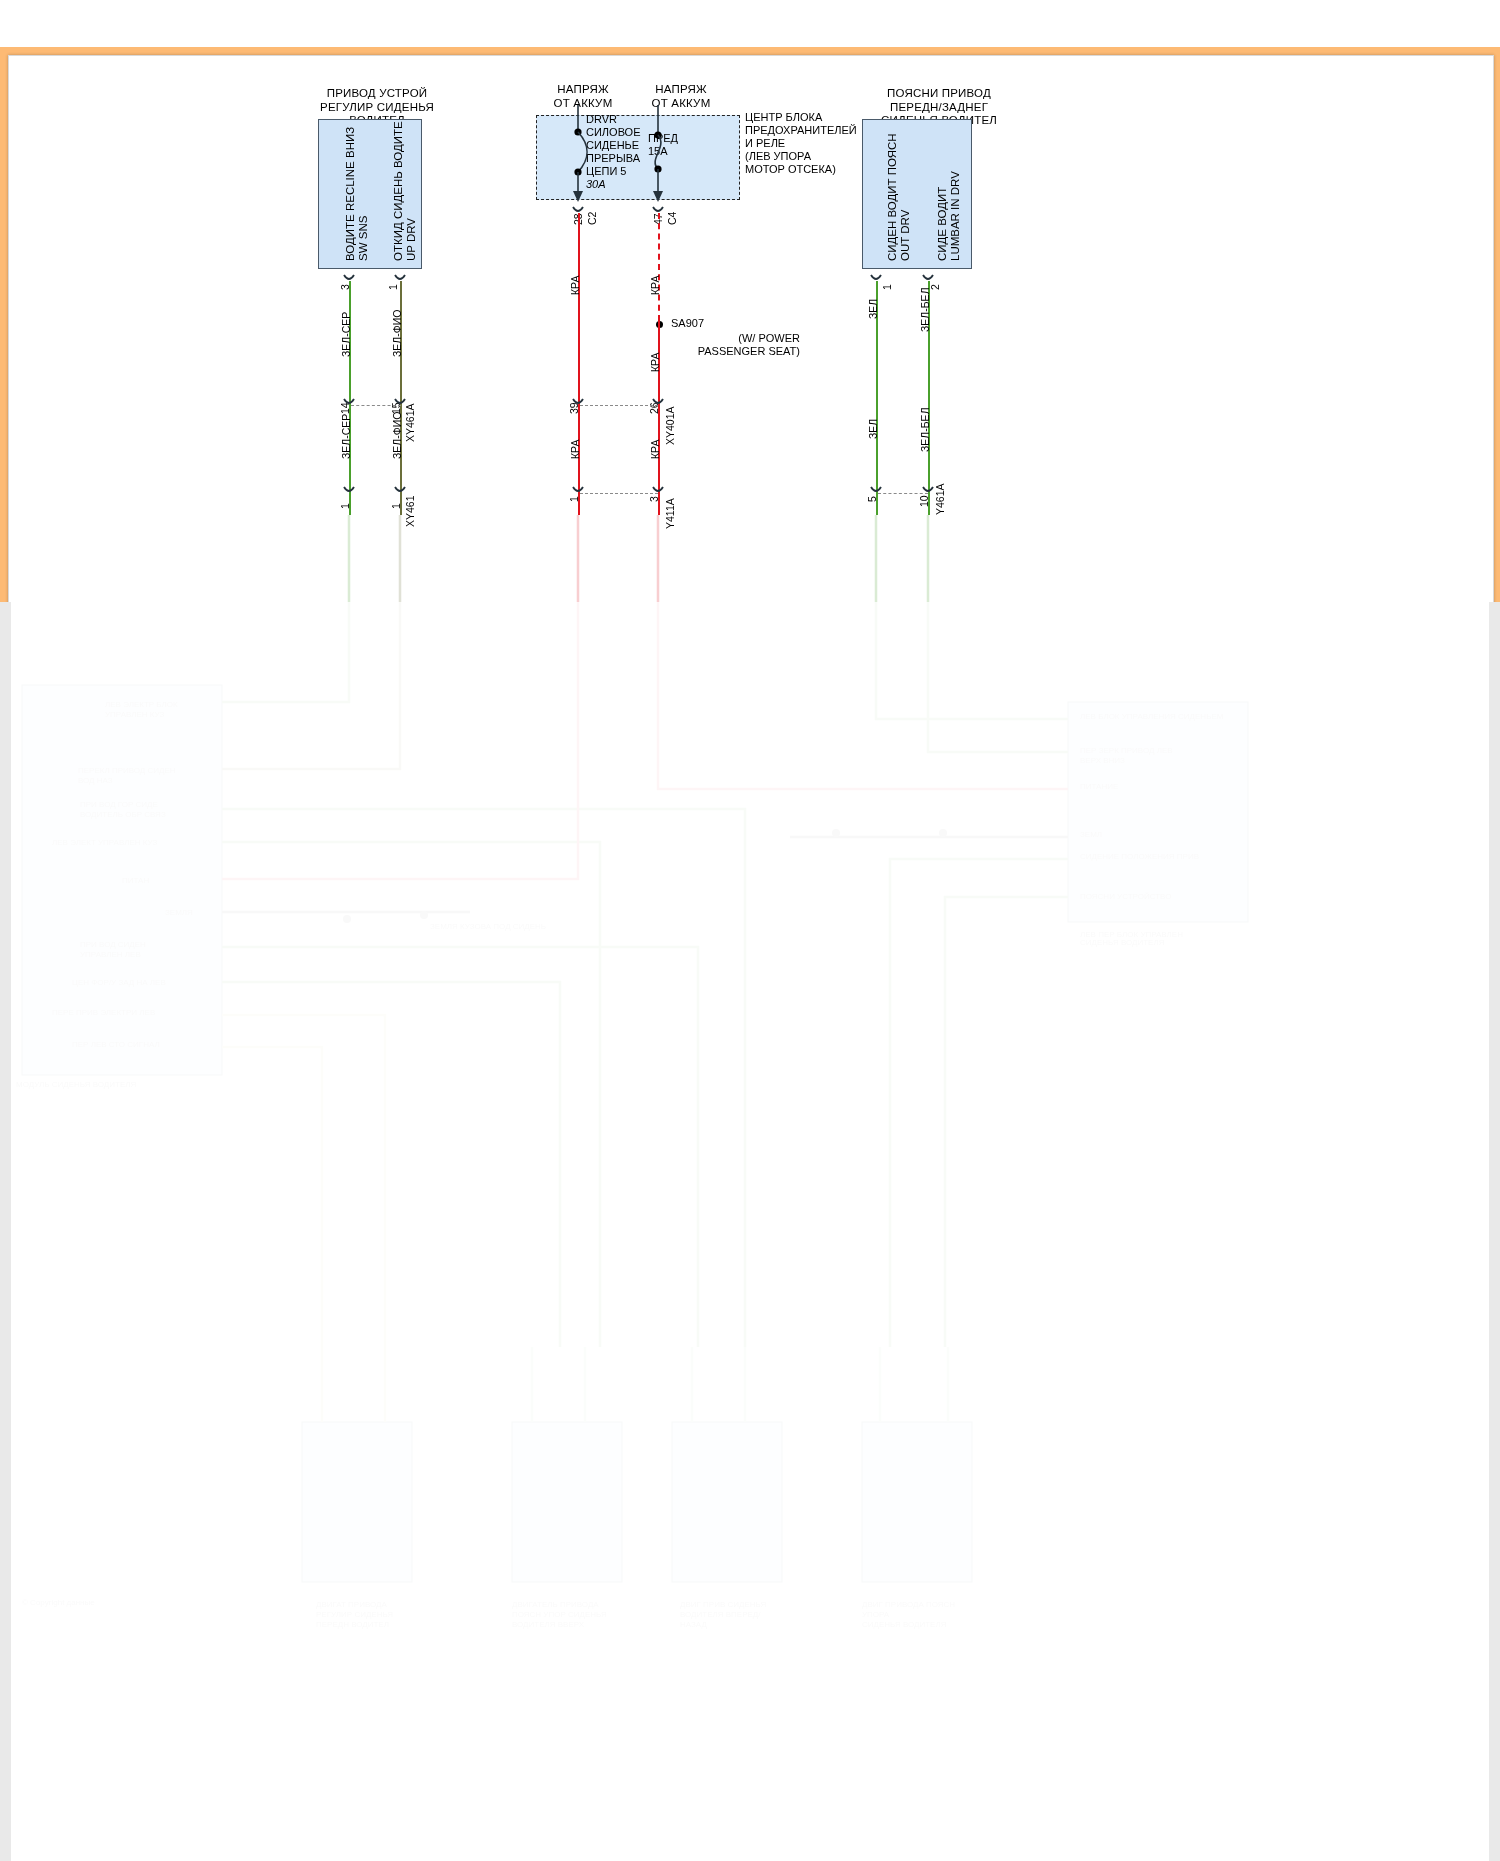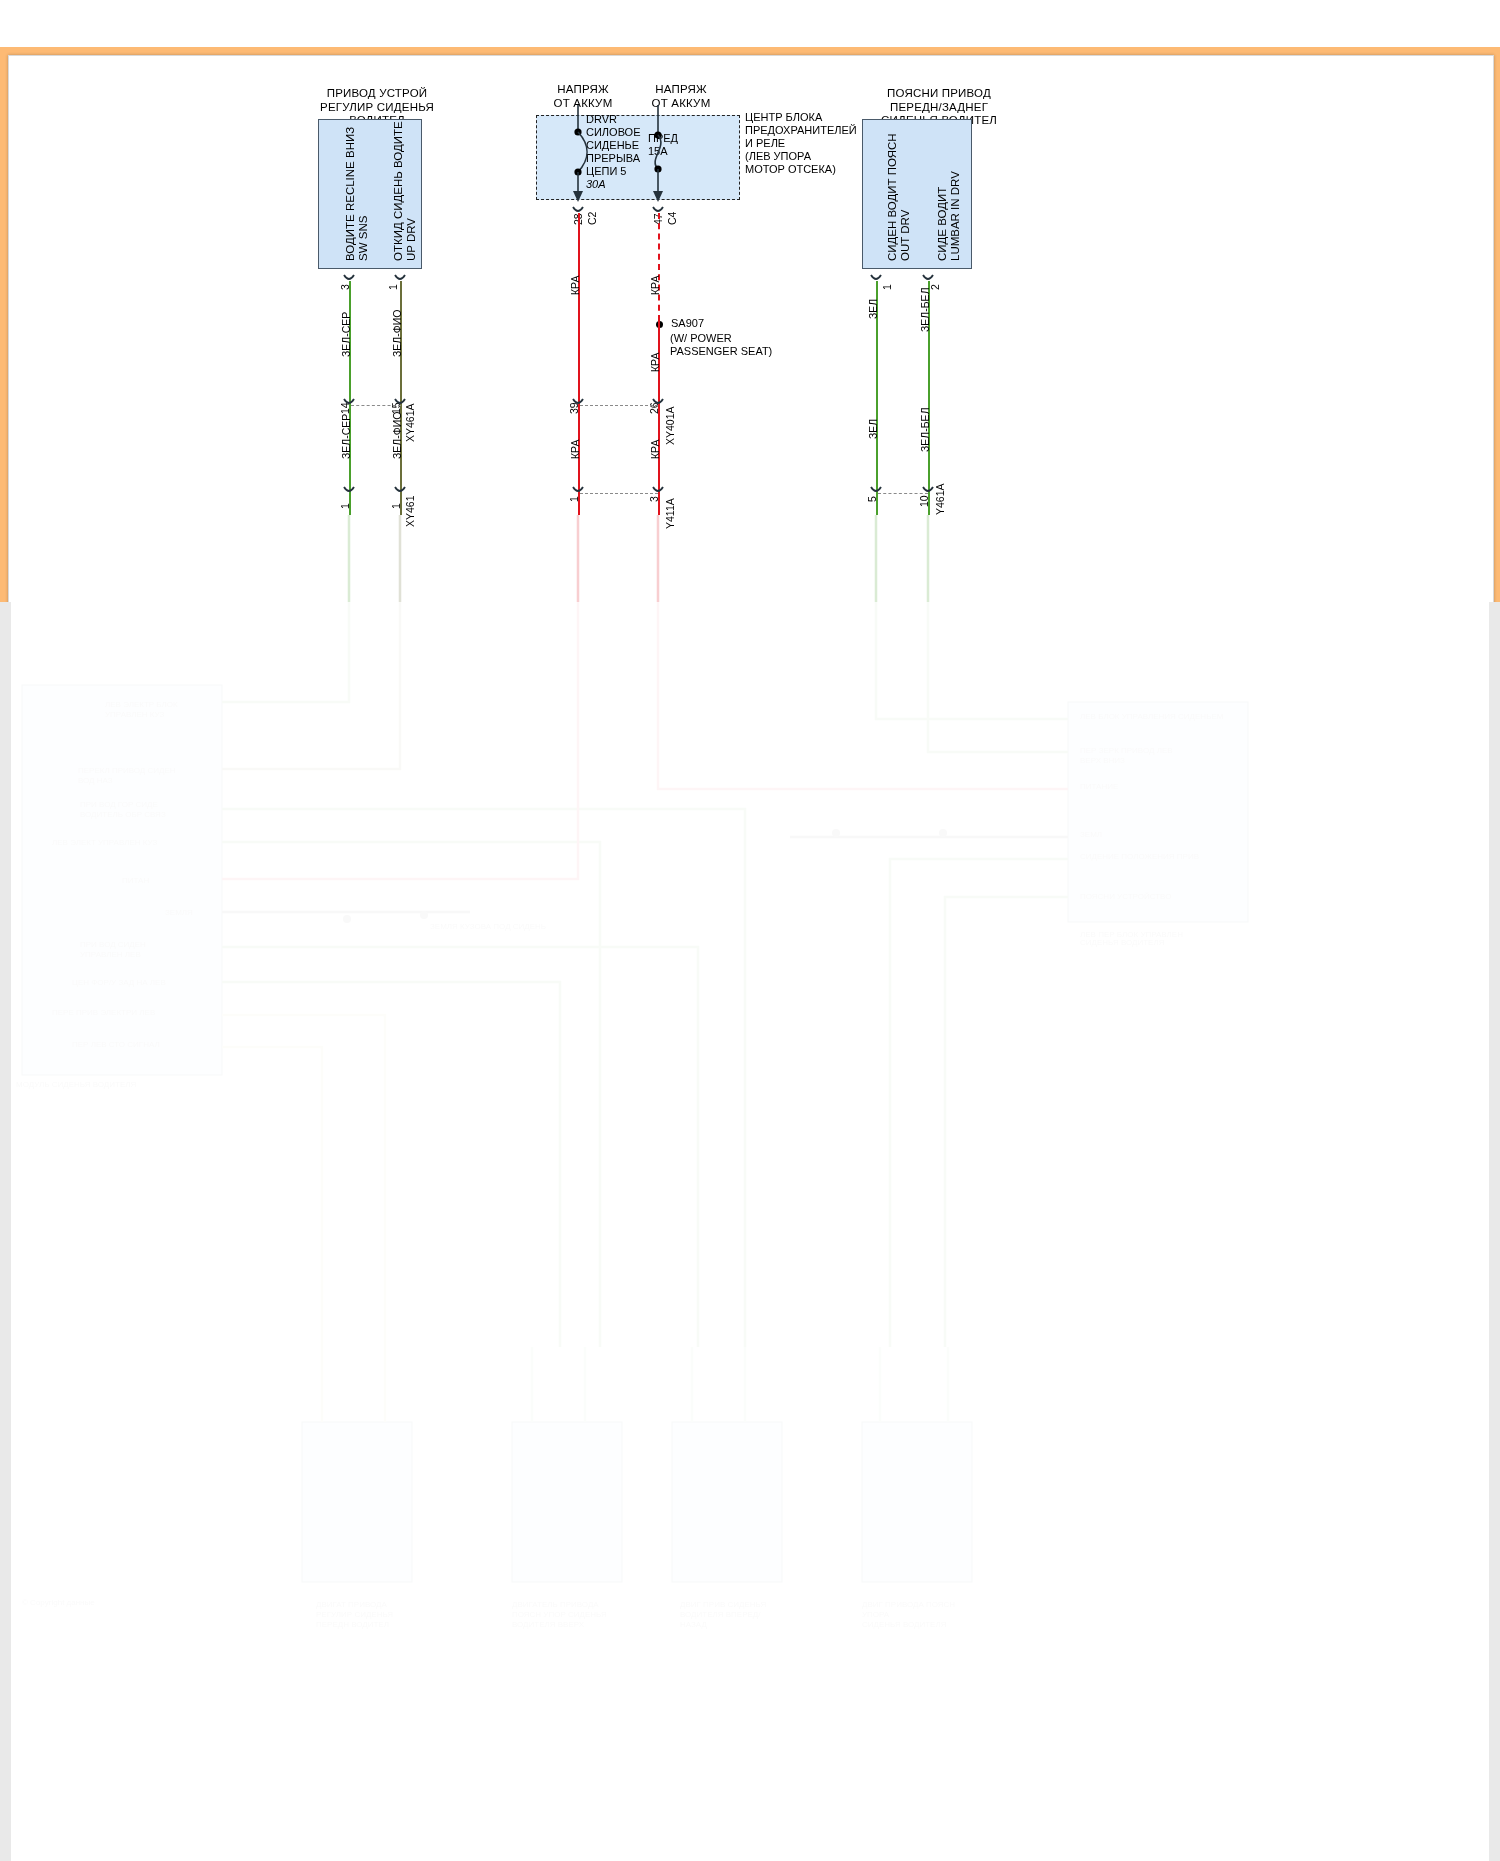--- a/index.html
+++ b/index.html
@@ -82,21 +82,21 @@
   <div class="box" style="left:862px;top:72px;width:110px;height:150px;"></div>
   <div class="vtext" style="left:886px;top:214px;">СИДЕН ВОДИТ ПОЯСН
 OUT DRV</div>
   <div class="vtext" style="left:936px;top:214px;">СИДЕ ВОДИТ
 LUMBAR IN DRV</div>
   <div class="vsmall" style="left:881px;top:243px;">1</div>
   <div class="vsmall" style="left:929px;top:243px;">2</div>
 
   <div class="dot" style="left:656px;top:274px;"></div>
   <div class="lbl" style="left:671px;top:270px;">SA907</div>
-  <div class="lbl" style="left:670px;top:285px;width:130px;">(W/ POWER
+  <div class="lbl" style="left:670px;top:285px;width:130px;text-align:right;">(W/ POWER
 PASSENGER SEAT)</div>
 
   <div class="wire" style="left:349px;top:234px;height:234px;border-left-color:#4aa02c;"></div>
   <div class="vsmall" style="left:340px;top:310px;">ЗЕЛ-СЕР</div>
   <div class="vsmall" style="left:340px;top:412px;">ЗЕЛ-СЕР</div>
   <div class="vsmall" style="left:339px;top:367px;">14</div>
   <div class="vsmall" style="left:339px;top:462px;">1</div>
 
   <div class="wire" style="left:400px;top:234px;height:234px;border-left-color:#6b6f3a;"></div>
   <div class="vsmall" style="left:391px;top:310px;">ЗЕЛ-ФИО</div>

